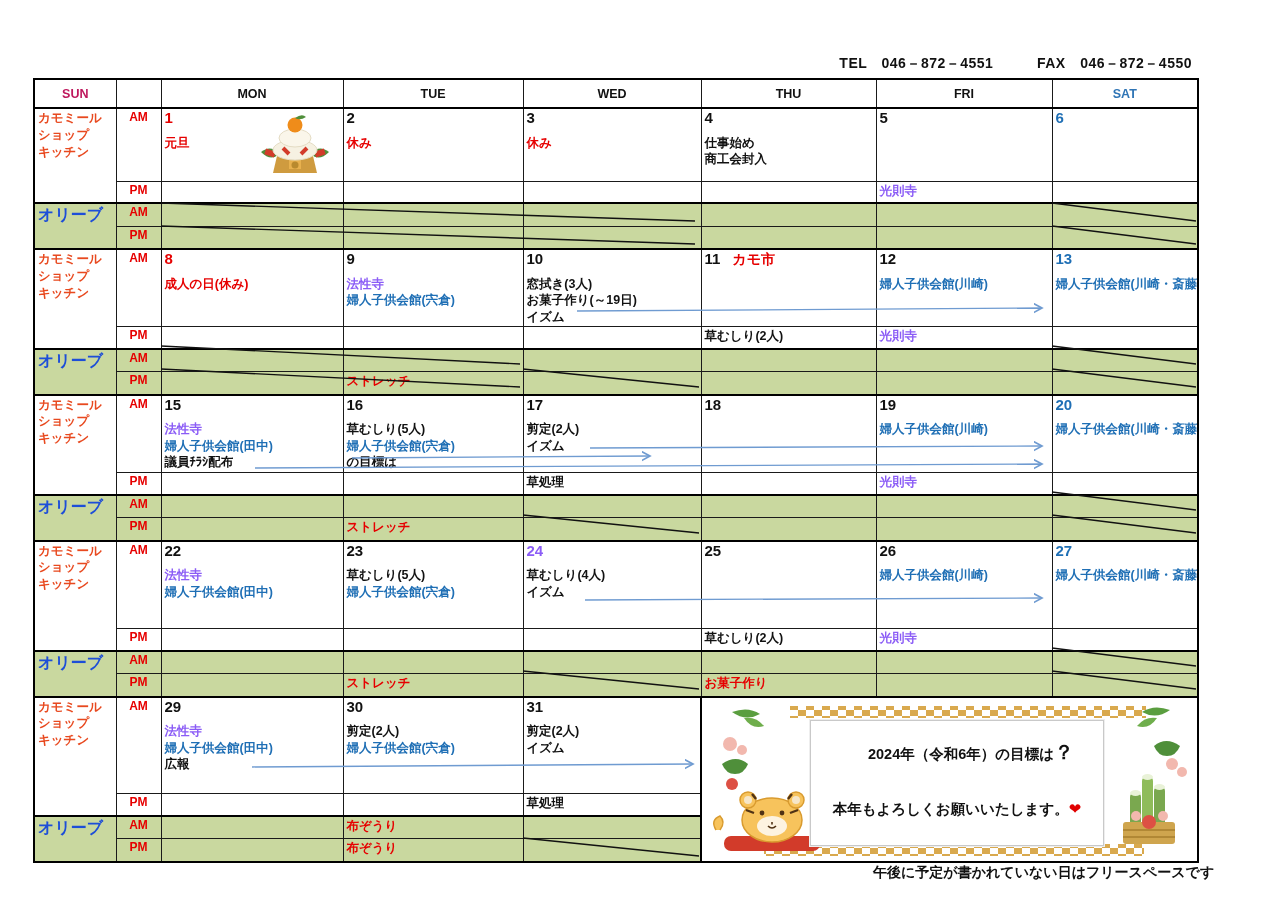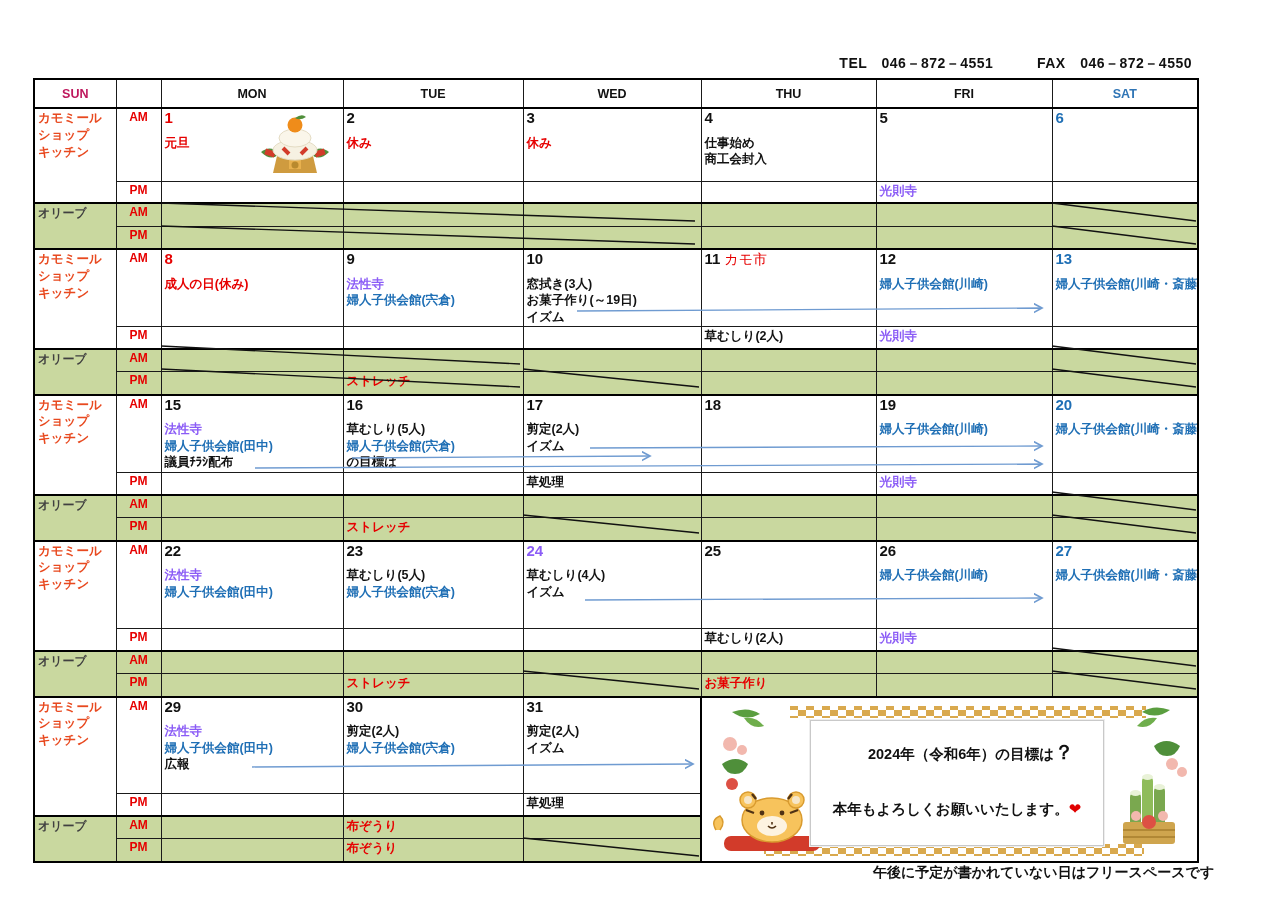--- a/index.html
+++ b/index.html
@@ -16,24 +16,24 @@
   table.cal{position:absolute;left:33px;top:78px;width:1164px;border-collapse:collapse;table-layout:fixed;border:2px solid #000;background:#fff;}
   .cal th,.cal td{border:1px solid #1a1a1a;vertical-align:top;padding:1px 3px;overflow:hidden;}
   .cal th{font-size:12.5px;font-weight:bold;text-align:center;vertical-align:middle;height:25px;}
   .hsun{color:#be185d;}
   .hsat{color:#2e74b5;}
   tr.gtop td{border-top:2px solid #000;}
 
   .ap{color:#e60000;font-weight:bold;text-align:center;vertical-align:middle;font-size:12px;}
   .lbl{vertical-align:middle;font-weight:bold;margin-left:36px;}
   .shoplbl .ln{font-size:12.5px;line-height:1.35;}
-  .olbl{font-size:12px;color:#404040;padding-left:3px;}
+  .olbl{font-size:16px;color:#1d4ed8;padding-left:3px;}
 
   .dnum{font-size:15px;font-weight:bold;line-height:1.1;}
-  .dnote{margin-left:4px;color:#e60000;font-size:14px;font-weight:normal;}
+  .dnote{margin-left:12px;color:#e60000;font-size:14px;font-weight:bold;}
   .lines{margin-top:8px;}
   .pmcell .lines{margin-top:0;}
   .ln{font-size:12.5px;font-weight:bold;line-height:1.32;white-space:nowrap;}
   .c-red{color:#e60000;}
   .c-blue{color:#1f6fb5;}
   .c-purple{color:#8b5cf6;}
   .c-black{color:#111;}
   .c-orange{color:#e8491f;}
 
   tr.olrow td{background:#c9d89f;}

